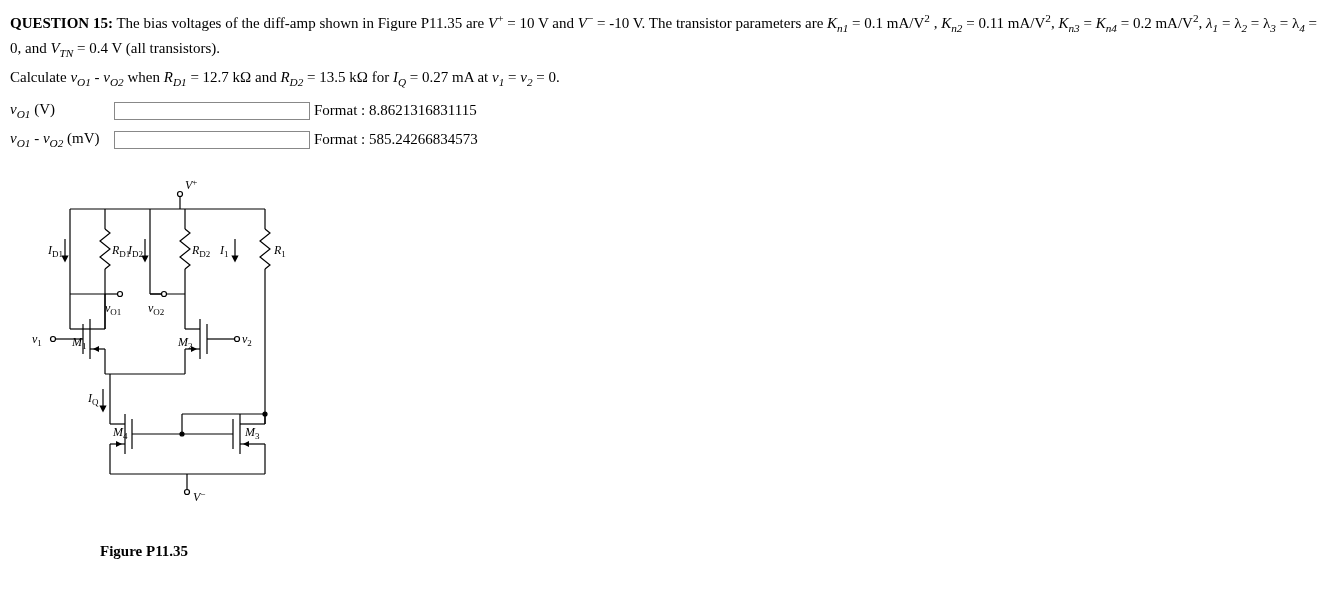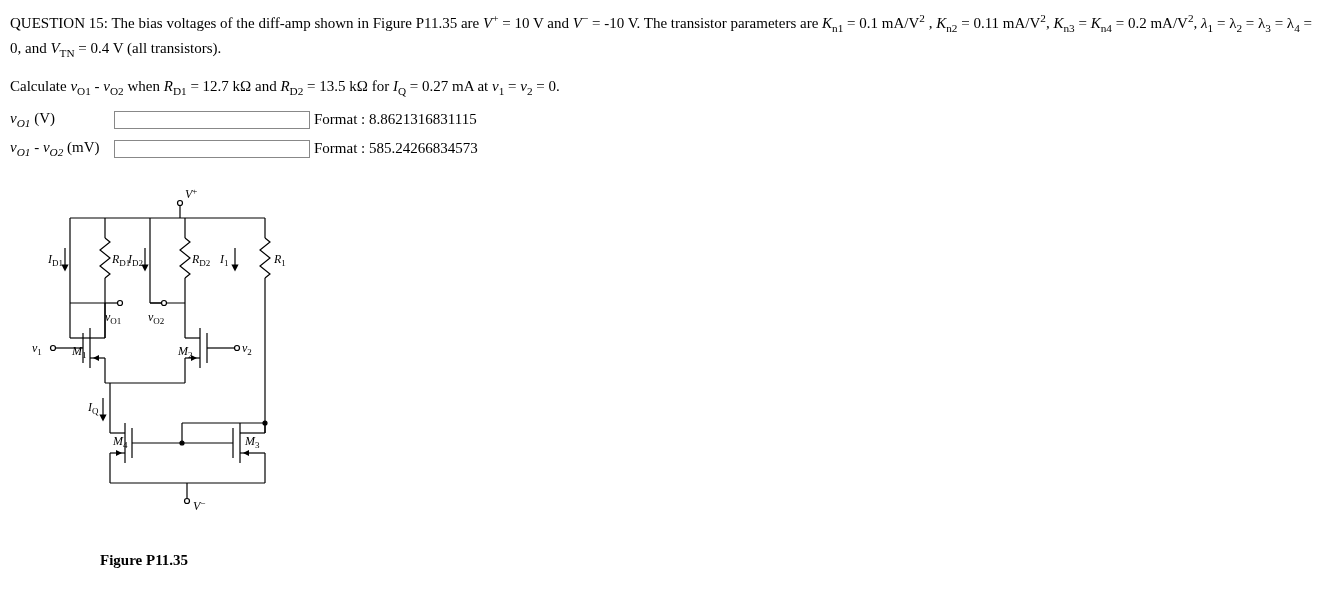--- a/index.html
+++ b/index.html
@@ -6,25 +6,26 @@
       font-family: "Times New Roman", Times, serif;
       font-size: 15px;
       margin: 10px;
       color: #000;
       line-height: 1.5;
     }
     .question-text {
       margin-bottom: 4px;
     }
     .question-number {
-      font-weight: normal;
+      font-weight: bold;
     }
     .sub {
       vertical-align: sub;
       font-size: 0.75em;
+      font-style: italic;
       text-align: center;
     }
     .sup {
       vertical-align: super;
       font-size: 0.75em;
     }
     .italic {
       font-style: italic;
     }
     .answer-table {
@@ -71,21 +72,21 @@
     }
   </style>
 </head>
 <body>
 
 <div class="question-text">
   <span class="question-number">QUESTION 15:</span><span> The bias voltages of the diff-amp shown in Figure P11.35 are </span><span class="italic">V</span><span class="sup">+</span><span> = 10 V and </span><span class="italic">V</span><span class="sup">−</span><span> = -10 V. The transistor parameters are </span><span class="italic">K</span><span class="sub">n1</span><span> = 0.1 mA/V</span><span class="sup">2</span><span> , </span><span class="italic">K</span><span class="sub">n2</span><span> = 0.11 mA/V</span><span class="sup">2</span><span>, </span><span class="italic">K</span><span class="sub">n3</span><span> = </span><span class="italic">K</span><span class="sub">n4</span><span> = 0.2 mA/V</span><span class="sup">2</span><span>, </span><span class="italic">λ</span><span class="sub">1</span><span> = </span>
   <span>λ</span><span class="sub">2</span><span> = λ</span><span class="sub">3</span><span> = λ</span><span class="sub">4</span><span> = 0, and </span><span class="italic">V</span><span class="sub">TN</span><span> = 0.4 V (all transistors).</span>
 </div>
 
-<div class="question-text" style="margin-top:13px;">
+<div class="question-text" style="margin-top:4px;">
   <span>Calculate </span><span class="italic">v</span><span class="sub">O1</span><span> - </span><span class="italic">v</span><span class="sub">O2</span><span> when </span><span class="italic">R</span><span class="sub">D1</span><span> = 12.7 kΩ and </span><span class="italic">R</span><span class="sub">D2</span><span> = 13.5 kΩ for </span><span class="italic">I</span><span class="sub">Q</span><span> = 0.27 mA at </span><span class="italic">v</span><span class="sub">1</span><span> = </span><span class="italic">v</span><span class="sub">2</span><span> = 0.</span>
 </div>
 
 <table class="answer-table">
   <tbody>
       <tr>
     <td class="answer-label"><span class="italic">v</span><span class="sub">O1</span><span style="font-style:normal"> (V)</span></td>
     <td><input type="text" class="answer-input" style=""></td>
     <td class="format-hint">Format : 8.8621316831115</td>
   </tr>

